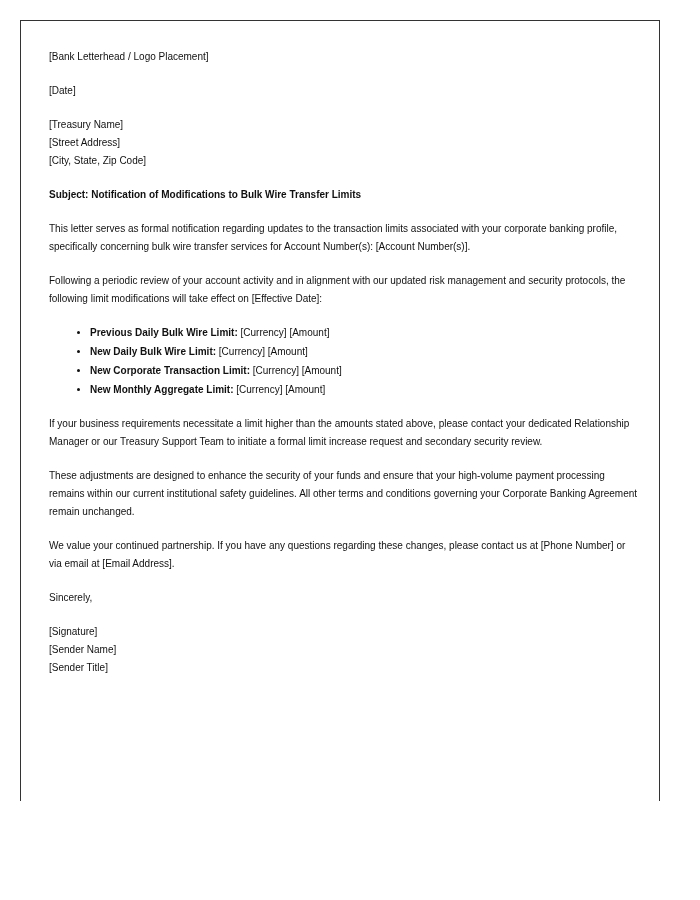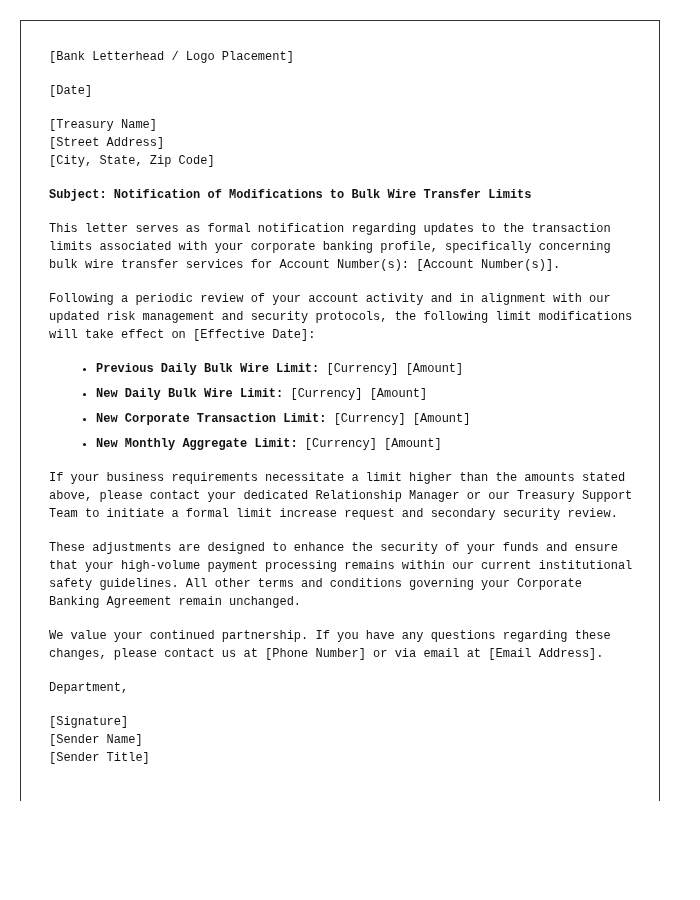--- a/index.html
+++ b/index.html
@@ -11,29 +11,29 @@
       border-left: 1px solid #333;
       border-right: 1px solid #333;
       border-top: 1px solid #333;
       box-sizing: border-box;
       overflow: hidden;
     }
     .content {
       position: absolute;
       left: 28px; top: 27px;
       width: 590px;
-      font-family: Liberation Mono, monospace;
-      font-size: 12px;
+      font-family: Liberation Sans, sans-serif;
+      font-size: 10px;
       line-height: 18px;
       color: #111;
     }
     p { margin: 0 0 16px 0; }
     .subject { font-weight: bold; }
     ul { margin: 0 0 16px 0; padding-left: 40px; }
-    li { margin: 7px; }
+    li { margin: 1px; }
     .lbl { font-weight: bold; }
   </style>
 </head>
 <body>
 
 <div class="page">
   <div class="content">
     <p>[Bank Letterhead / Logo Placement]</p>
     <p>[Date]</p>
     <p class="block">
@@ -46,20 +46,20 @@
     <p>Following a periodic review of your account activity and in alignment with our updated risk management and security protocols, the following limit modifications will take effect on [Effective Date]:</p>
     <ul>
       <li><span class="lbl">Previous Daily Bulk Wire Limit:</span><span> [Currency] [Amount]</span></li>
       <li><span class="lbl">New Daily Bulk Wire Limit:</span><span> [Currency] [Amount]</span></li>
       <li><span class="lbl">New Corporate Transaction Limit:</span><span> [Currency] [Amount]</span></li>
       <li><span class="lbl">New Monthly Aggregate Limit:</span><span> [Currency] [Amount]</span></li>
     </ul>
     <p>If your business requirements necessitate a limit higher than the amounts stated above, please contact your dedicated Relationship Manager or our Treasury Support Team to initiate a formal limit increase request and secondary security review.</p>
     <p>These adjustments are designed to enhance the security of your funds and ensure that your high-volume payment processing remains within our current institutional safety guidelines. All other terms and conditions governing your Corporate Banking Agreement remain unchanged.</p>
     <p>We value your continued partnership. If you have any questions regarding these changes, please contact us at [Phone Number] or via email at [Email Address].</p>
-    <p>Department,</p>
+    <p>Sincerely,</p>
     <p class="block">
       <span style="display:block">[Signature]</span>
       <span style="display:block">[Sender Name]</span>
       <span style="display:block">[Sender Title]</span>
     </p>
   </div>
 </div>
 
 </body></html>

